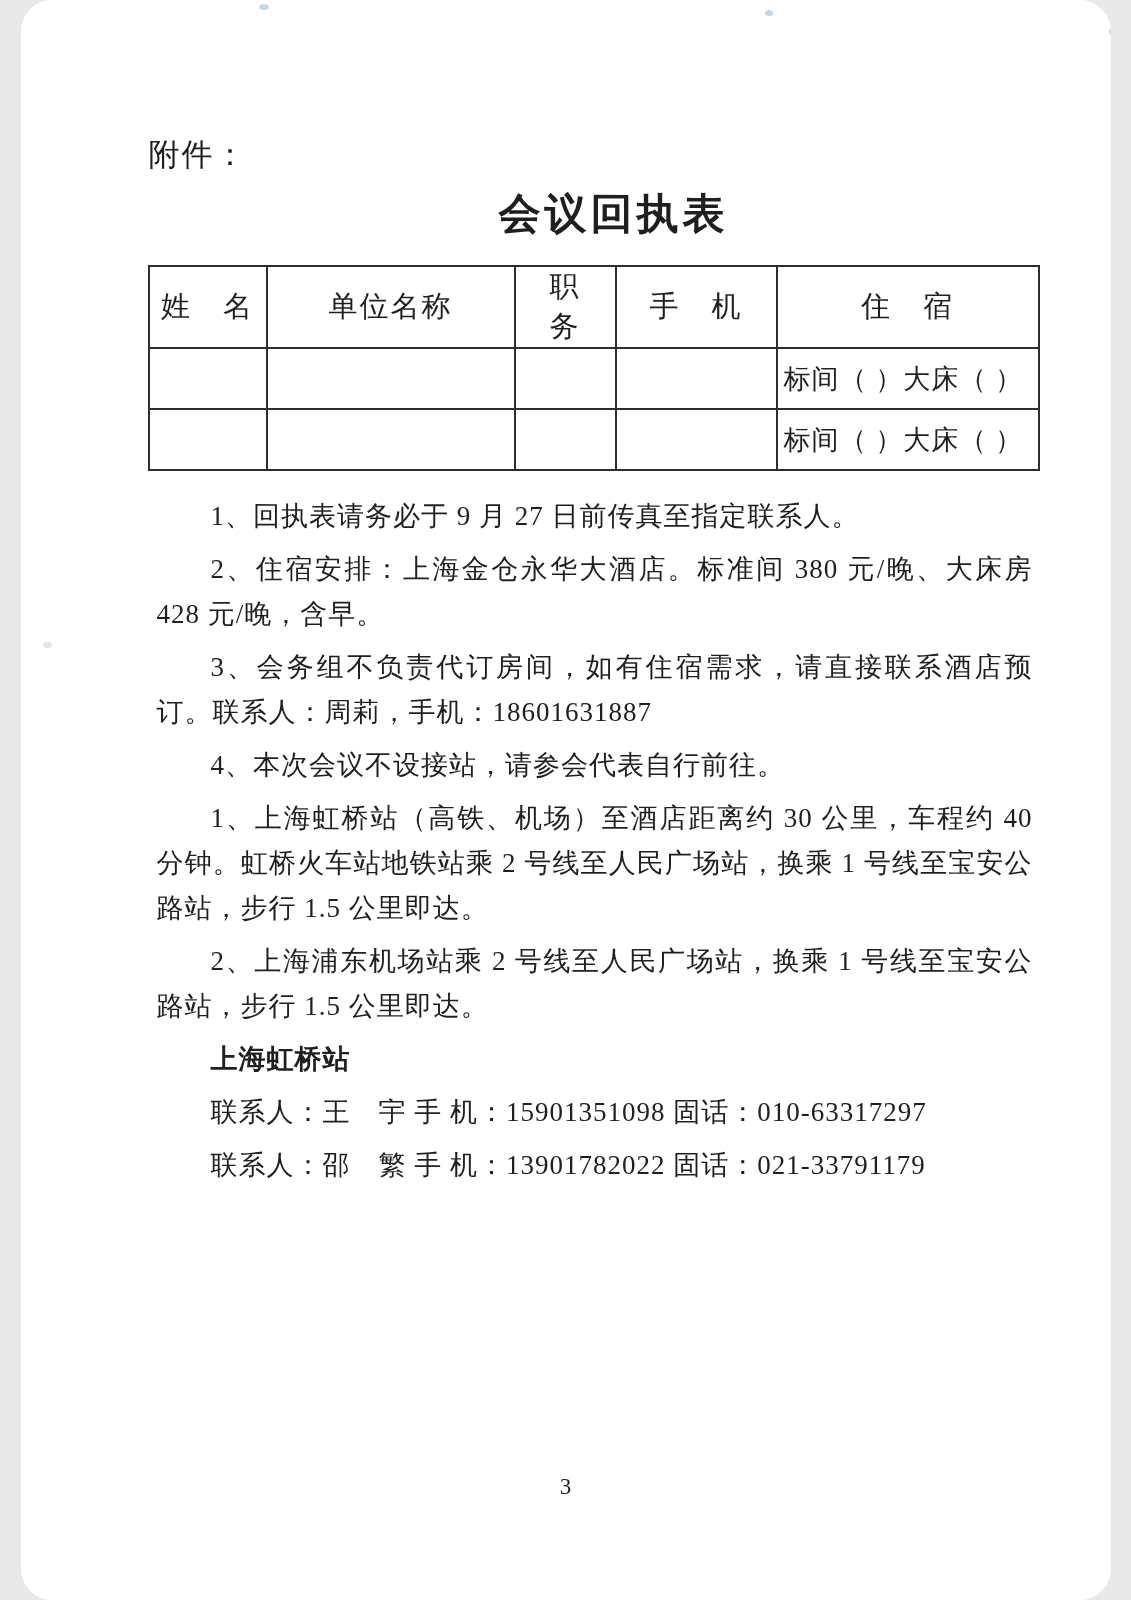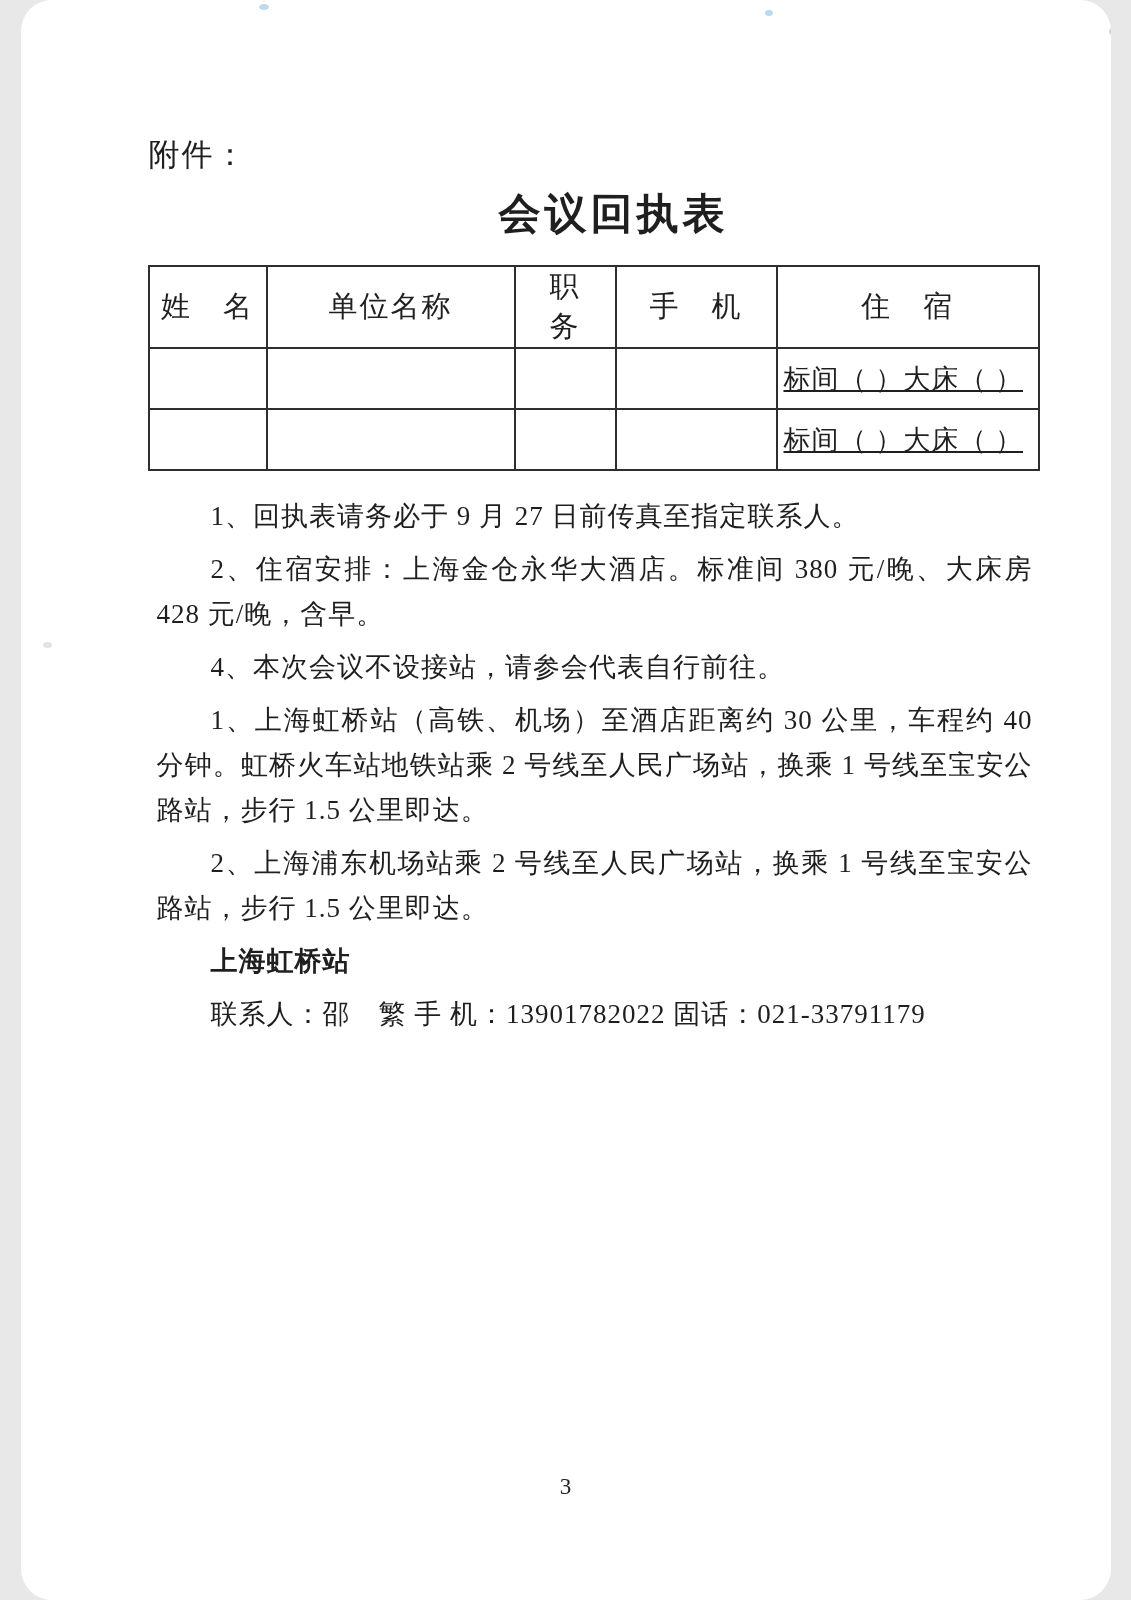--- a/index.html
+++ b/index.html
@@ -51,21 +51,21 @@
     padding: 0 6px;
     font-weight: normal;
     vertical-align: middle;
   }
   table.reply-table th {
     height: 55px;
     font-size: 29px;
     text-align: center;
     letter-spacing: 2px;
   }
-  table.reply-table td { height: 59px; font-size: 27px; text-decoration: underline; }
+  table.reply-table td { height: 59px; font-size: 27px; }
   td.acc-cell { text-align: left; padding-left: 8px; letter-spacing: 1px; white-space: nowrap; }
   .body-text {
     position: absolute;
     left: 128px;
     top: 486px;
     width: 892px;
     font-size: 27px;
     line-height: 45px;
     text-align: justify;
     letter-spacing: 1px;
@@ -129,22 +129,24 @@
         <td></td>
         <td></td>
         <td class="acc-cell">标间（ ）大床（ ）</td>
       </tr>
     </tbody>
   </table>
 
   <div class="body-text">
     <p>1、回执表请务必于 9 月 27 日前传真至指定联系人。</p>
     <p>2、住宿安排：上海金仓永华大酒店。标准间 380 元/晚、大床房 428 元/晚，含早。</p>
+    <p>3、会务组不负责代订房间，如有住宿需求，请直接联系酒店预订。联系人：周莉，手机：18601631887</p>
     <p>4、本次会议不设接站，请参会代表自行前往。</p>
     <p>1、上海虹桥站（高铁、机场）至酒店距离约 30 公里，车程约 40 分钟。虹桥火车站地铁站乘 2 号线至人民广场站，换乘 1 号线至宝安公路站，步行 1.5 公里即达。</p>
     <p>2、上海浦东机场站乘 2 号线至人民广场站，换乘 1 号线至宝安公路站，步行 1.5 公里即达。</p>
     <p class="bold-head">上海虹桥站</p>
+    <p>联系人：王　宇 手 机：15901351098 固话：010-63317297</p>
     <p>联系人：邵　繁 手 机：13901782022 固话：021-33791179</p>
   </div>
 
   <div class="page-number">3</div>
 
 </div>
 
 </body></html>

